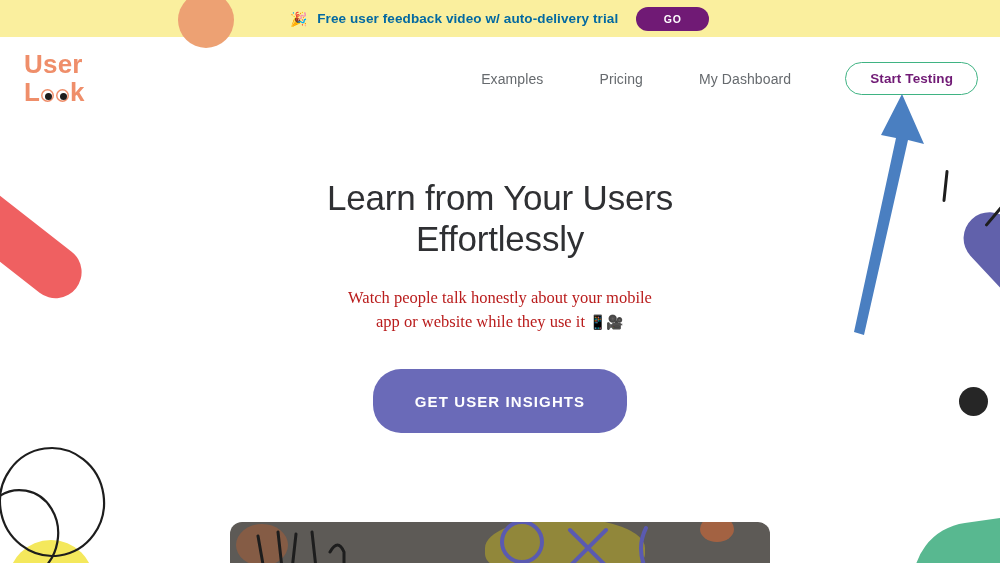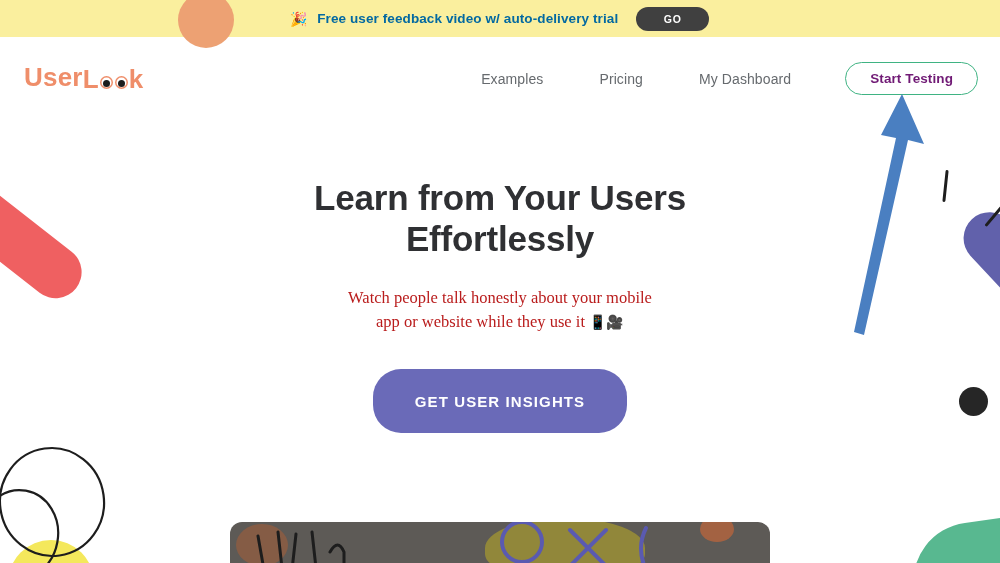--- a/index.html
+++ b/index.html
@@ -125,21 +125,21 @@
   }
   .banner-text {
     font-size: 13.5px;
     color: #0369a1;
     font-weight: 600;
     letter-spacing: .1px;
     white-space: nowrap;
   }
   .banner-go {
     margin-left: 9px;
-    background: #404040;
+    background: #701a75;
     color: #ffffff;
     border: none;
     border-radius: 14px;
     height: 24px;
     min-width: 73px;
     padding: 0 12px;
     font-size: 10.5px;
     font-weight: 700;
     letter-spacing: .8px;
     font-family: "Liberation Sans", sans-serif;
@@ -150,21 +150,21 @@
   .header {
     position: relative;
     z-index: 3;
     height: 83px;
     display: flex;
     align-items: center;
     padding: 0 22px 0 24px;
   }
   .logo {
     display: flex;
-    flex-direction: row;
+    flex-direction: column;
     line-height: .98;
     user-select: none;
   }
   .logo-line1 {
     font-size: 26px;
     font-weight: 700;
     color: #ef8e6a;
     letter-spacing: .2px;
   }
   .logo-line2 {
@@ -231,21 +231,21 @@
   
   .hero {
     position: relative;
     z-index: 2;
     text-align: center;
     padding-top: 57px;
   }
   .hero-title {
     margin: 0;
     font-size: 35px;
-    font-weight: 700;
+    font-weight: 400;
     color: #2f3033;
     line-height: 1.18;
     letter-spacing: -.2px;
   }
   .hero-sub {
     margin: 26px auto 0;
     width: 330px;
     font-family: "Liberation Serif", serif;
     font-size: 16.5px;
     line-height: 1.45;

